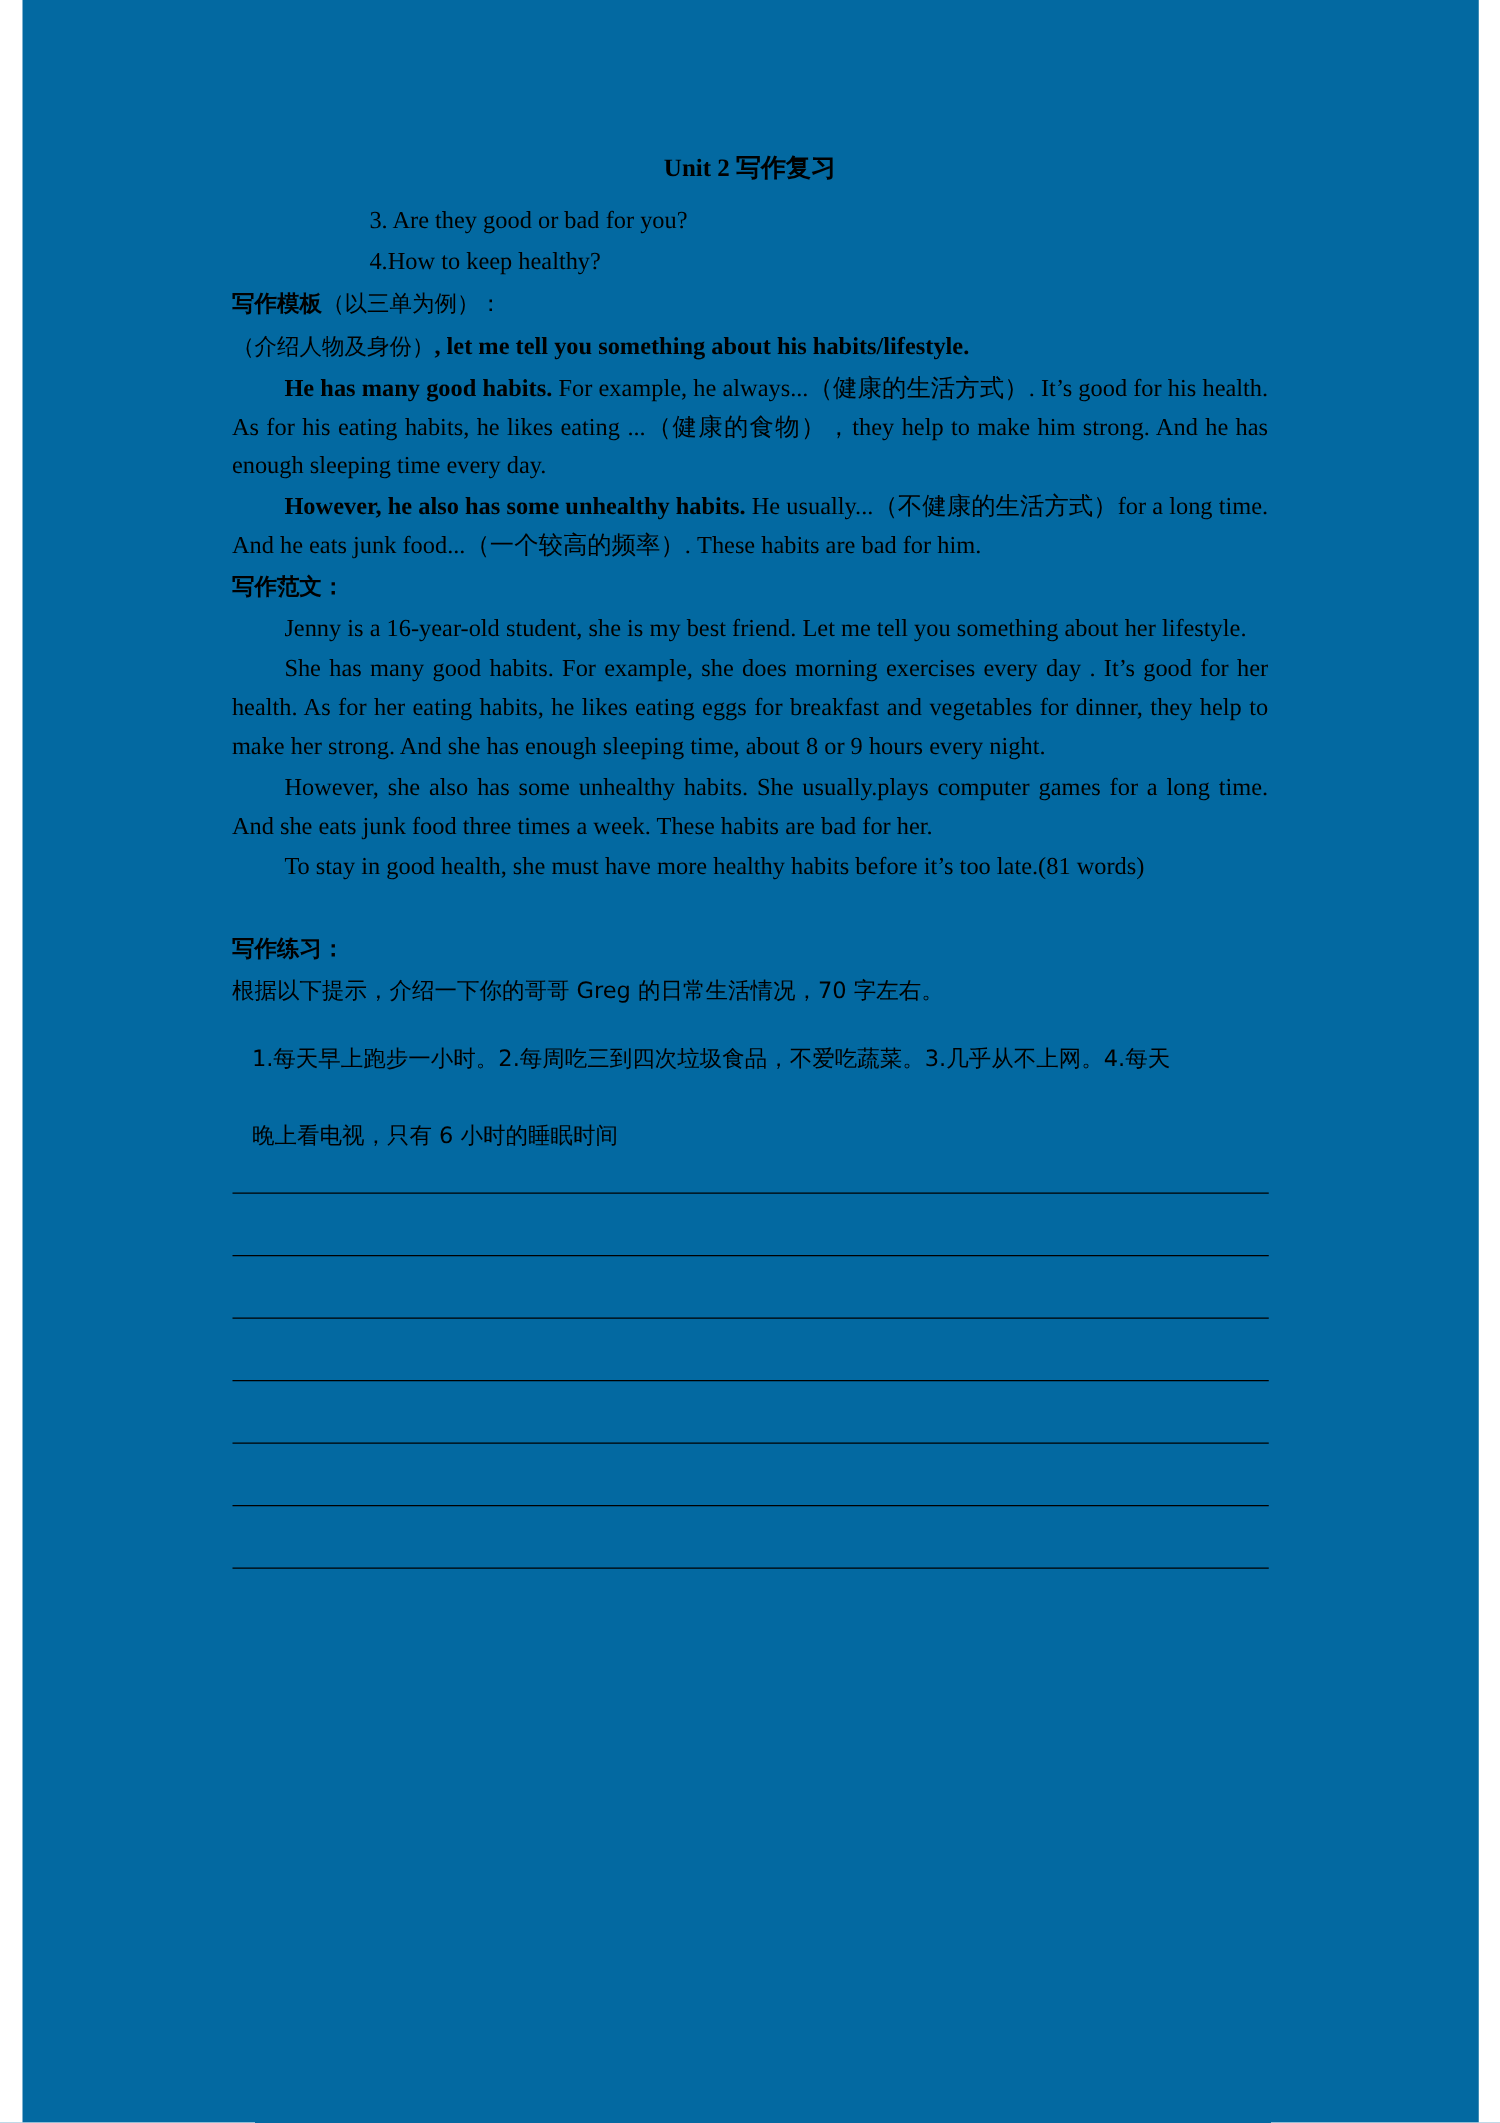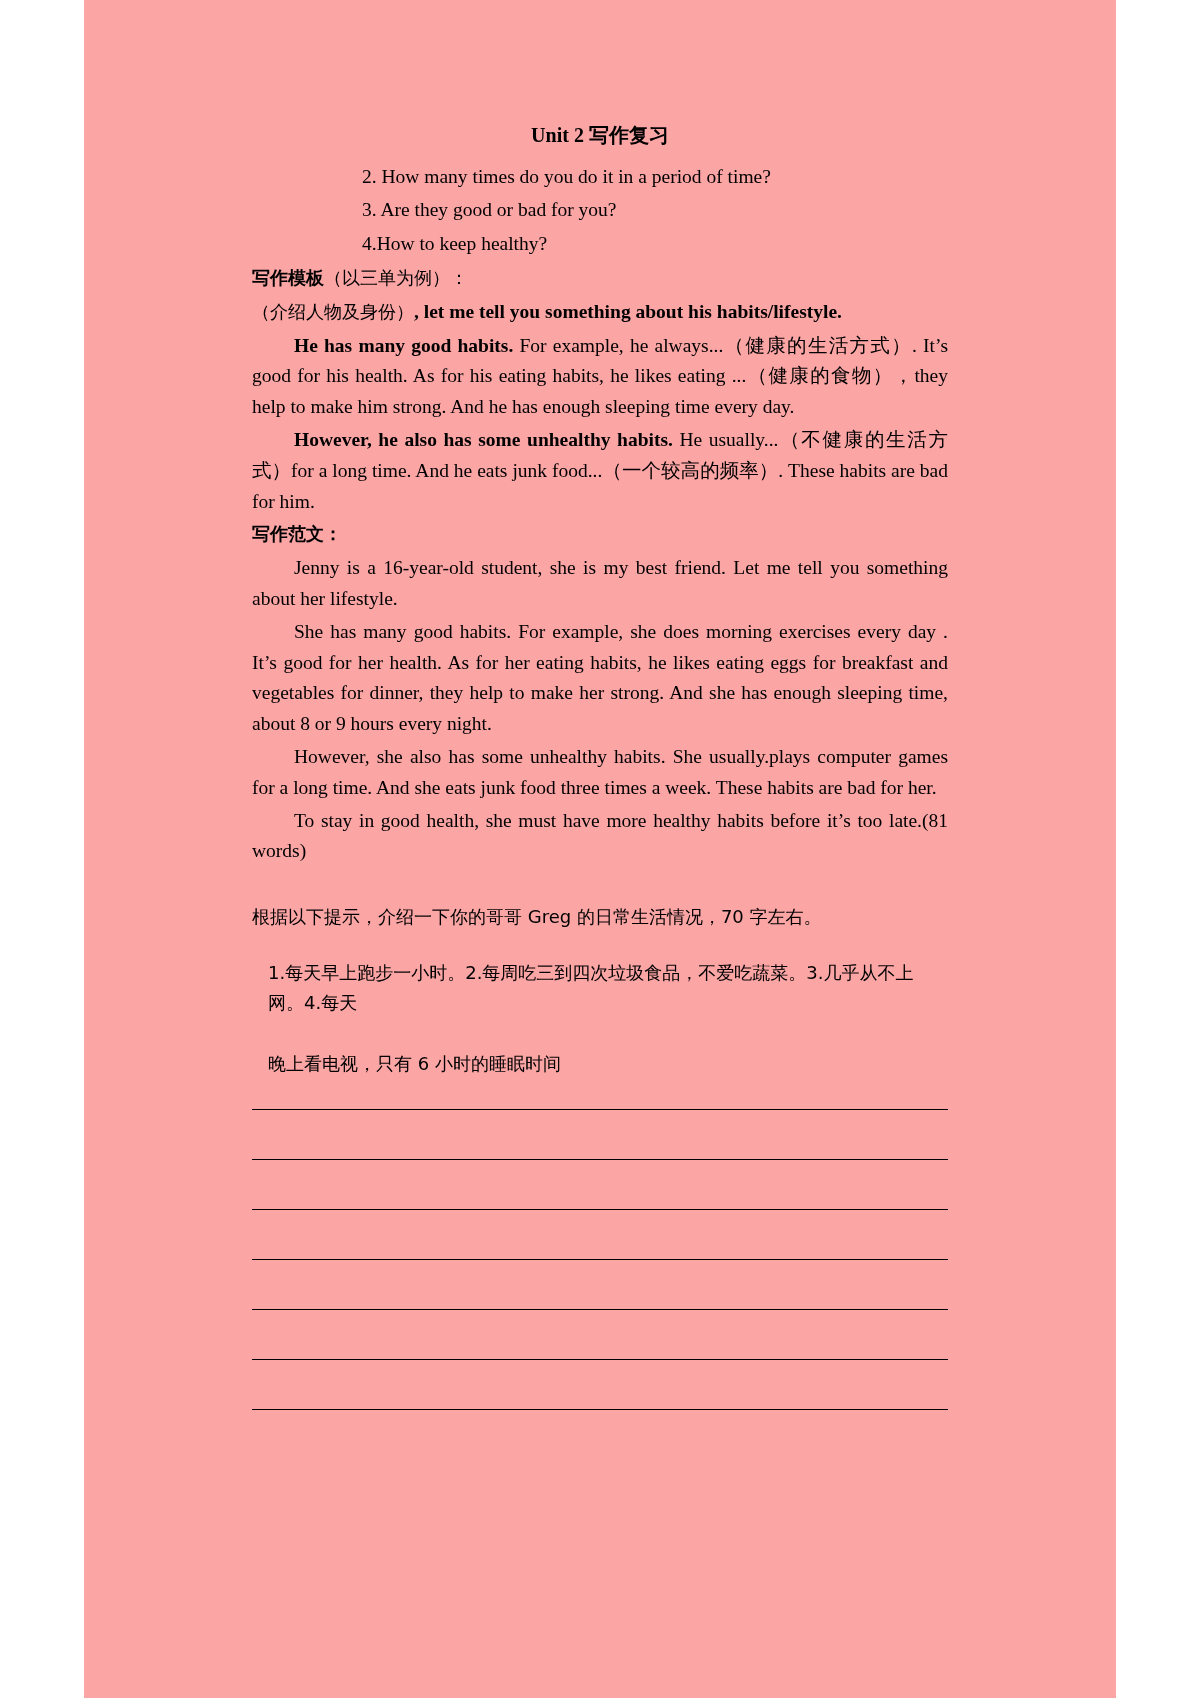--- a/index.html
+++ b/index.html
@@ -5,24 +5,24 @@
   html, body {
     margin: 0;
     padding: 0;
     background: #ffffff;
   }
   body {
     font-family: "Liberation Serif", serif;
     color: #000000;
   }
   .page {
-    width: 1032px;
+    width: 1165px;
     height: 1698px;
     margin: 0 auto;
-    background: #fca5a5;
+    background: #0369a1;
     position: relative;
     box-sizing: border-box;
     padding: 120px 168px 4px 168px;
   }
   .doc {
     font-size: 19.5px;
     line-height: 1.58;
   }
   .title {
     text-align: center;
@@ -87,23 +87,20 @@
 </head>
 <body>
 
 <div class="page">
   <div class="doc">
 
     <div class="title">Unit 2 写作复习</div>
 
 
     <div class="line indent-1">
-      <span>2. How many times do you do it in a period of time?</span>
-    </div>
-    <div class="line indent-1">
       <span>3. Are they good or bad for you?</span>
     </div>
     <div class="line indent-1">
       <span>4.How to keep healthy?</span>
     </div>
 
     <div class="line">
       <span class="lbl cjk">写作模板</span><span class="cjk">（以三单为例）：</span>
     </div>
 
@@ -125,20 +122,21 @@
     </div>
 
     <div class="para para-ind">Jenny is a 16-year-old student, she is my best friend. Let me tell you something about her lifestyle.</div>
     <div class="para para-ind">She has many good habits. For example, she does morning exercises every day . It’s good for her health. As for her eating habits, he likes eating eggs for breakfast and vegetables for dinner, they help to make her strong. And she has enough sleeping time, about 8 or 9 hours every night.</div>
     <div class="para para-ind">However, she also has some unhealthy habits. She usually.plays computer games for a long time. And she eats junk food three times a week. These habits are bad for her.</div>
     <div class="para para-ind">To stay in good health, she must have more healthy habits before it’s too late.(81 words)</div>
 
 
     <div class="section-gap"></div>
 
+    <div class="exercise-title cjk">写作练习：</div>
     <div class="exercise-text cjk">根据以下提示，介绍一下你的哥哥 Greg 的日常生活情况，70 字左右。</div>
 
     <div class="prompt cjk">1.每天早上跑步一小时。2.每周吃三到四次垃圾食品，不爱吃蔬菜。3.几乎从不上网。4.每天</div>
     <div class="prompt cjk">晚上看电视，只有 6 小时的睡眠时间</div>
 
     <div class="rules">
       <div class="rule"></div>
       <div class="rule"></div>
       <div class="rule"></div>
       <div class="rule"></div>

